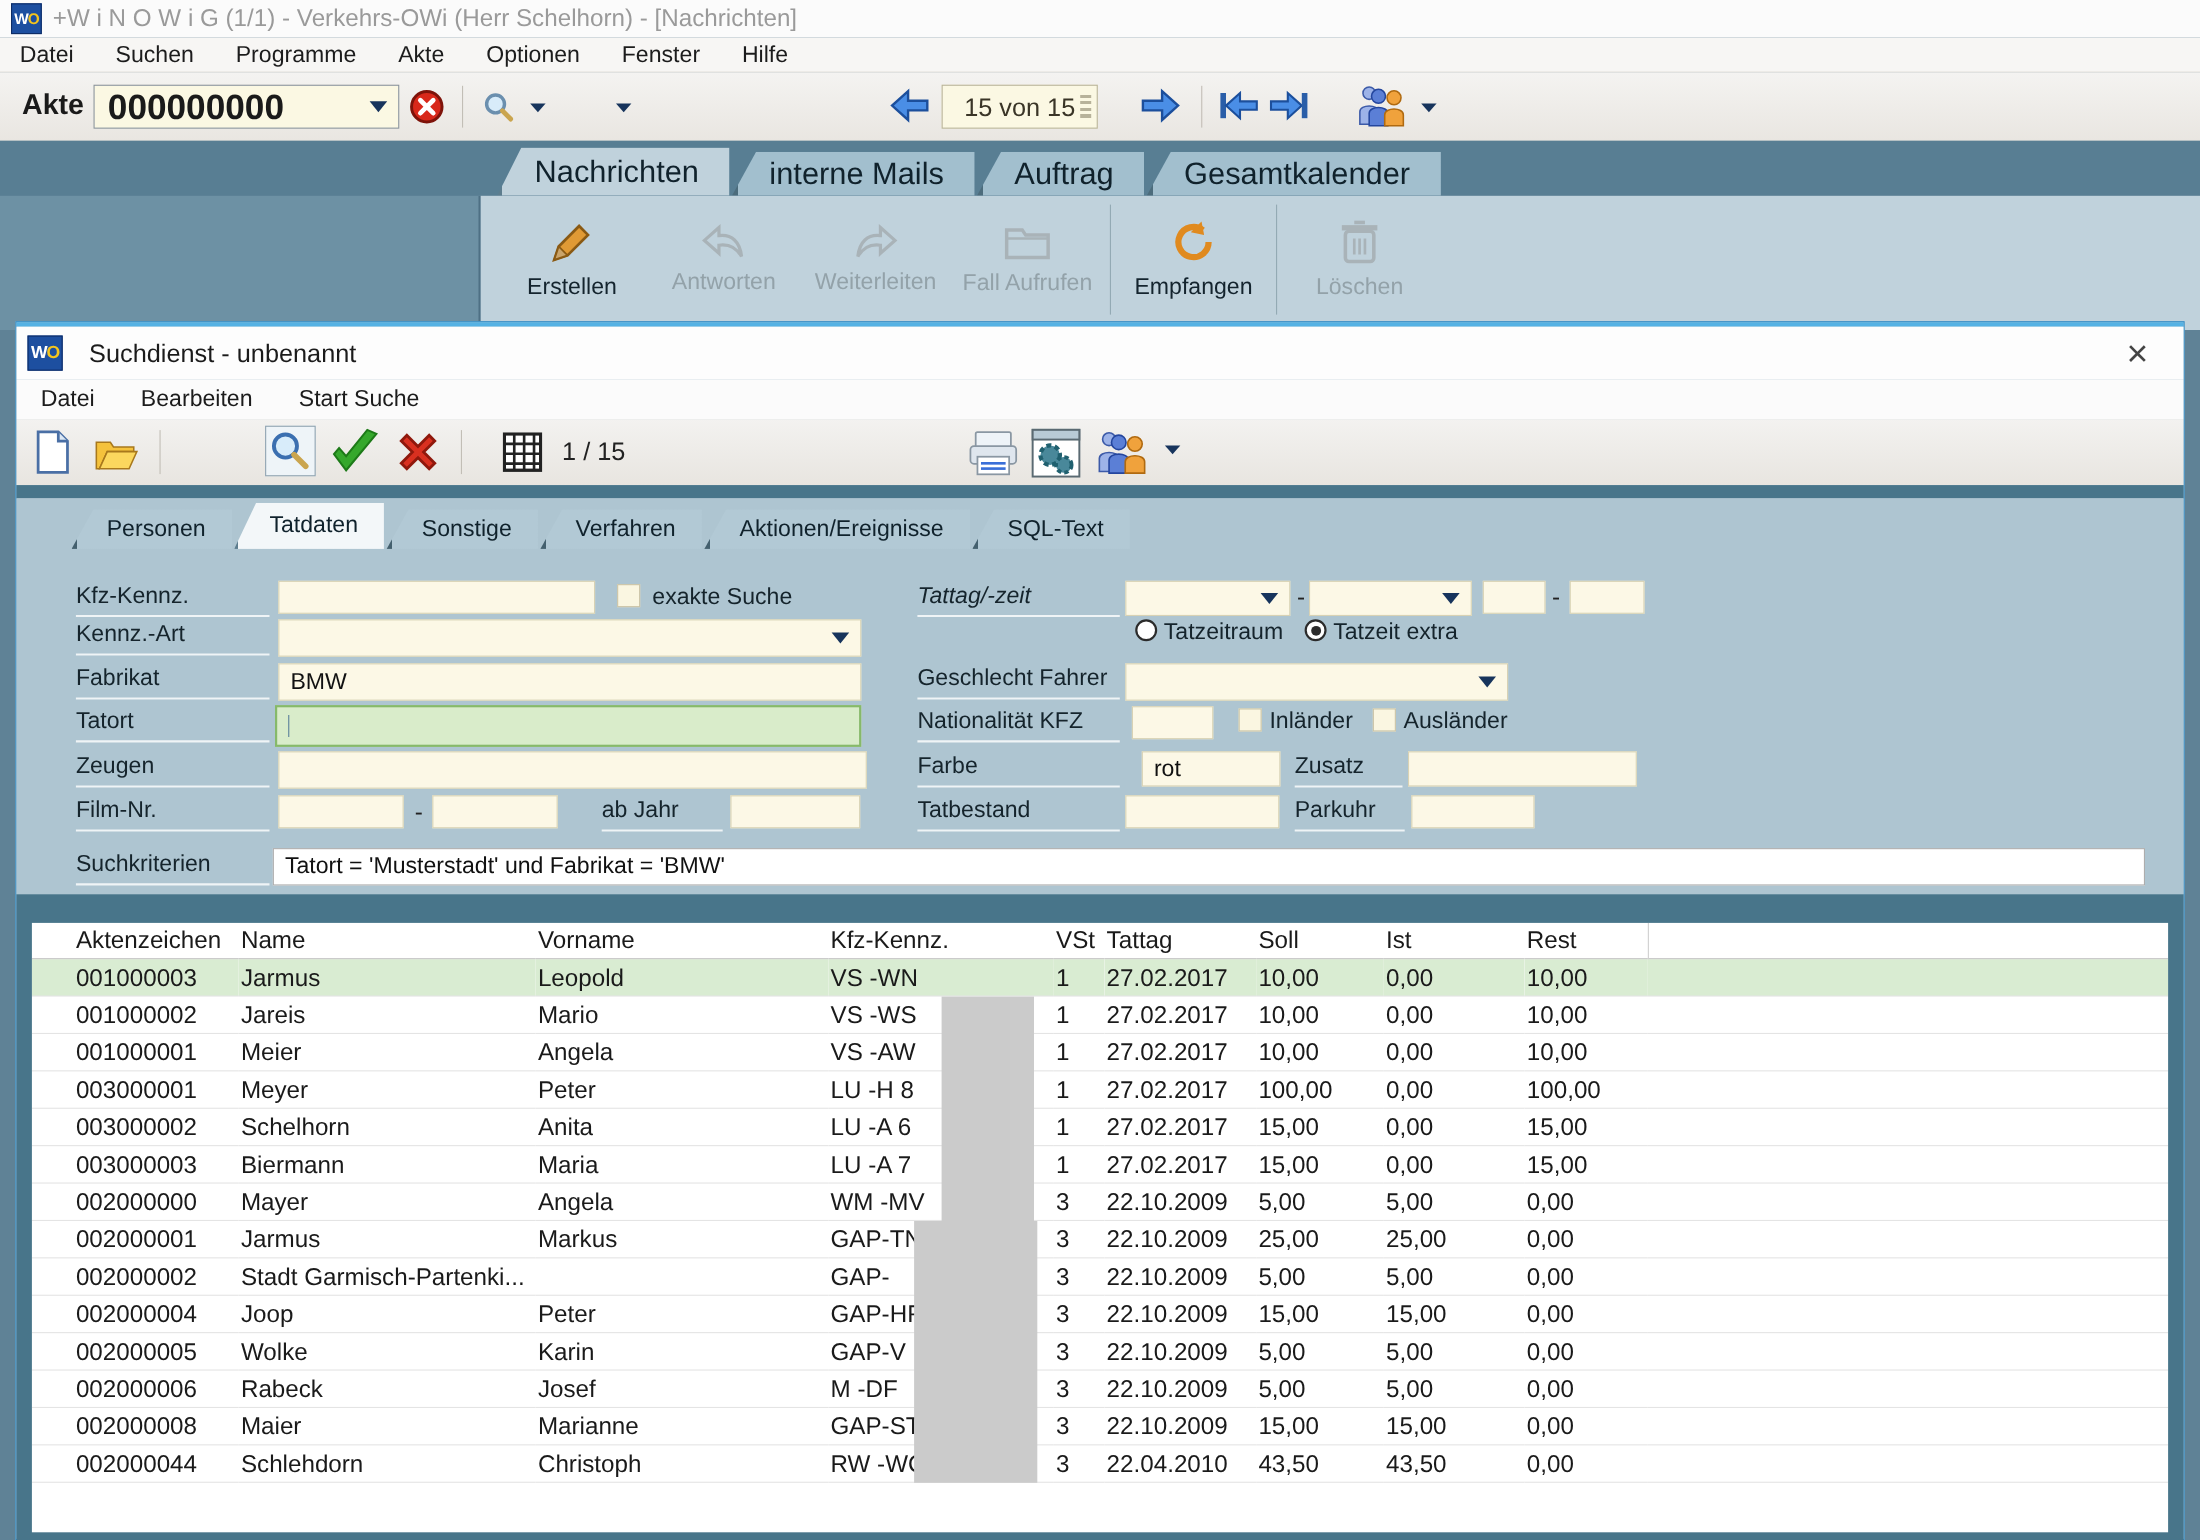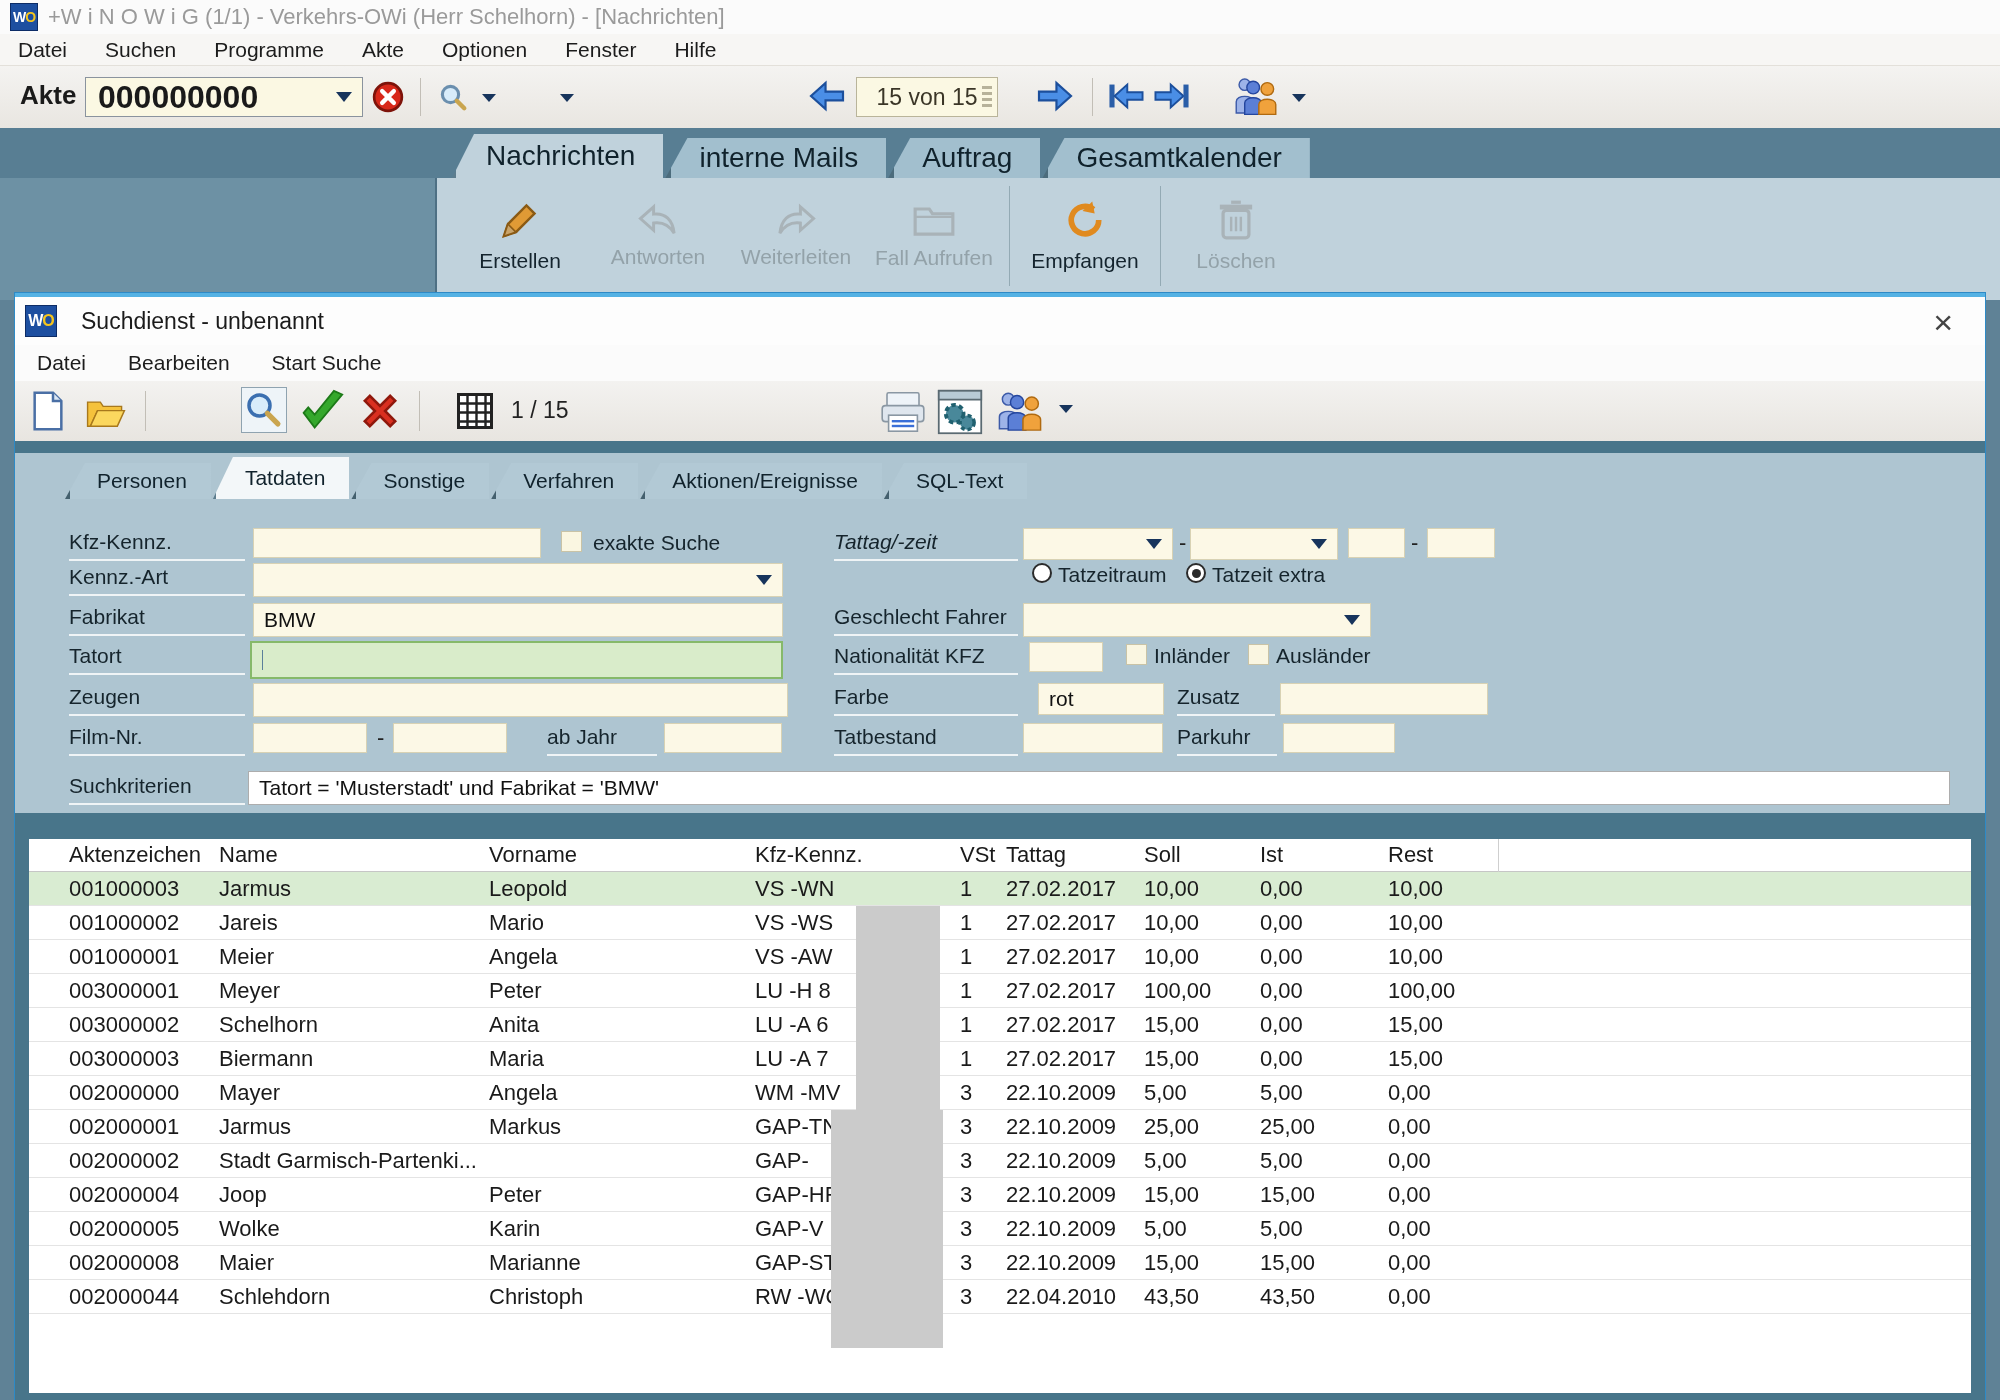--- a/index.html
+++ b/index.html
@@ -579,20 +579,32 @@
                 <td>Karin</td>
                 <td>GAP-V</td>
                 <td>3</td>
                 <td>22.10.2009</td>
                 <td>5,00</td>
                 <td>5,00</td>
                 <td>0,00</td>
                 <td></td>
               </tr>
               <tr>
+                <td>002000006</td>
+                <td>Rabeck</td>
+                <td>Josef</td>
+                <td>M  -DF</td>
+                <td>3</td>
+                <td>22.10.2009</td>
+                <td>5,00</td>
+                <td>5,00</td>
+                <td>0,00</td>
+                <td></td>
+              </tr>
+              <tr>
                 <td>002000008</td>
                 <td>Maier</td>
                 <td>Marianne</td>
                 <td>GAP-ST</td>
                 <td>3</td>
                 <td>22.10.2009</td>
                 <td>15,00</td>
                 <td>15,00</td>
                 <td>0,00</td>
                 <td></td>

